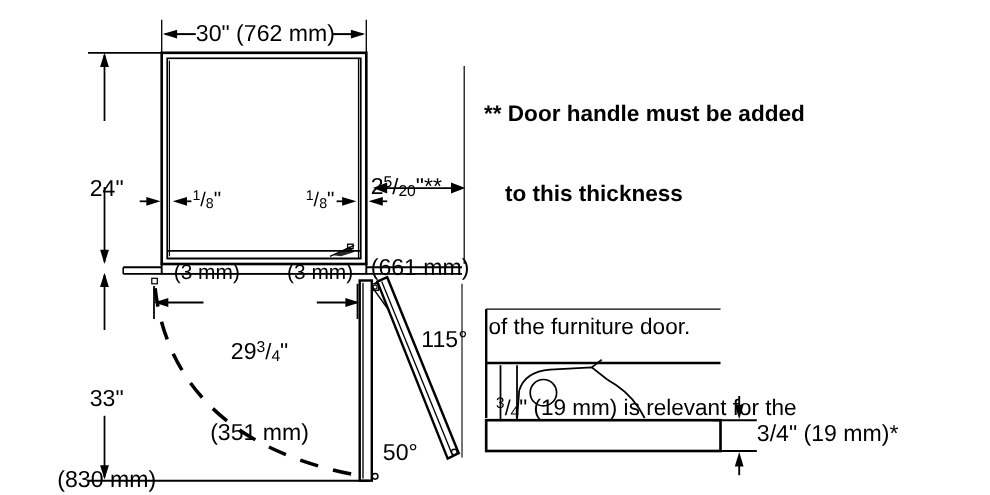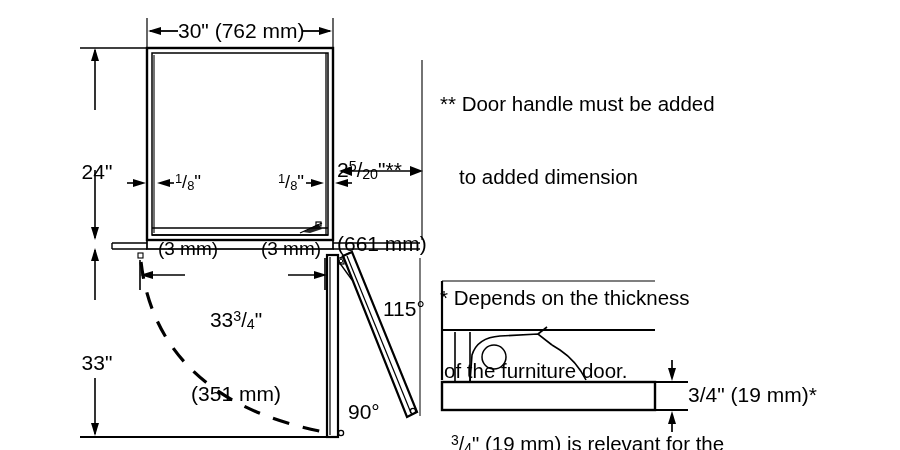--- a/index.html
+++ b/index.html
@@ -226,53 +226,53 @@
   </svg>
 
   <div class="txt dim-label" style="left:178px; top:19px; width:124px;">30" (762 mm)</div>
 
   <div class="txt dim-label" style="left:38px; top:110px; width:118px;">
     <div>24"</div>
   </div>
 
   <div class="txt dim-label" style="left:38px; top:301px; width:118px;">
     <div>33"</div>
+    <div>(830 mm)</div>
   </div>
 
   <div class="txt small-dim" style="left:145px; top:126px; width:86px;">
     <div><sup class="frac-n">1</sup><span class="slash">/</span><sub class="frac-d">8</sub><span>"</span></div>
     <div>(3 mm)</div>
   </div>
 
   <div class="txt small-dim" style="left:248px; top:126px; width:86px;">
     <div><sup class="frac-n">1</sup><span class="slash">/</span><sub class="frac-d">8</sub><span>"</span></div>
     <div>(3 mm)</div>
   </div>
 
   <div class="txt dim-label" style="left:337px; top:108px; width:112px; text-align:left;">
     <div><span>2</span><sup class="frac-n">5</sup><span class="slash">/</span><sub class="frac-d">20</sub><span>"</span><span class="stars">**</span></div>
     <div>(661 mm)</div>
   </div>
 
   <div class="txt dim-label" style="left:176px; top:258px; width:120px; text-align:center;">
-    <div><span>33</span><sup class="frac-n">3</sup><span class="slash">/</span><sub class="frac-d">4</sub><span>"</span></div>
+    <div><span>29</span><sup class="frac-n">3</sup><span class="slash">/</span><sub class="frac-d">4</sub><span>"</span></div>
     <div>(351 mm)</div>
   </div>
 
   <div class="txt angle" style="left:383px; top:297px;">115°</div>
 
-  <div class="txt angle" style="left:348px; top:400px;">90°</div>
-
-  <div class="txt note" style="left:440px; top:44px; width:330px;">
+  <div class="txt angle" style="left:348px; top:400px;">50°</div>
+
+  <div class="txt note" style="left:440px; top:44px; width:330px;font-weight:bold;">
     <div>** Door handle must be added</div>
-    <div style="padding-left:19px;">to added dimension</div>
+    <div style="padding-left:19px;">to this thickness</div>
   </div>
 
   <div class="txt note" style="left:440px; top:238px; width:420px;">
-    <div>* Depends on the thickness</div>
     <div style="padding-left:4px;">of the furniture door.</div>
     <div style="padding-left:11px;"><sup class="frac-n">3</sup><span class="slash">/</span><sub class="frac-d">4</sub><span>" (19 mm) is relevant for the</span></div>
     
   </div>
 
   <div class="txt dim-label" style="left:688px; top:383px; text-align:left;">3/4" (19 mm)*</div>
 
 </div>
 
 </body></html>

